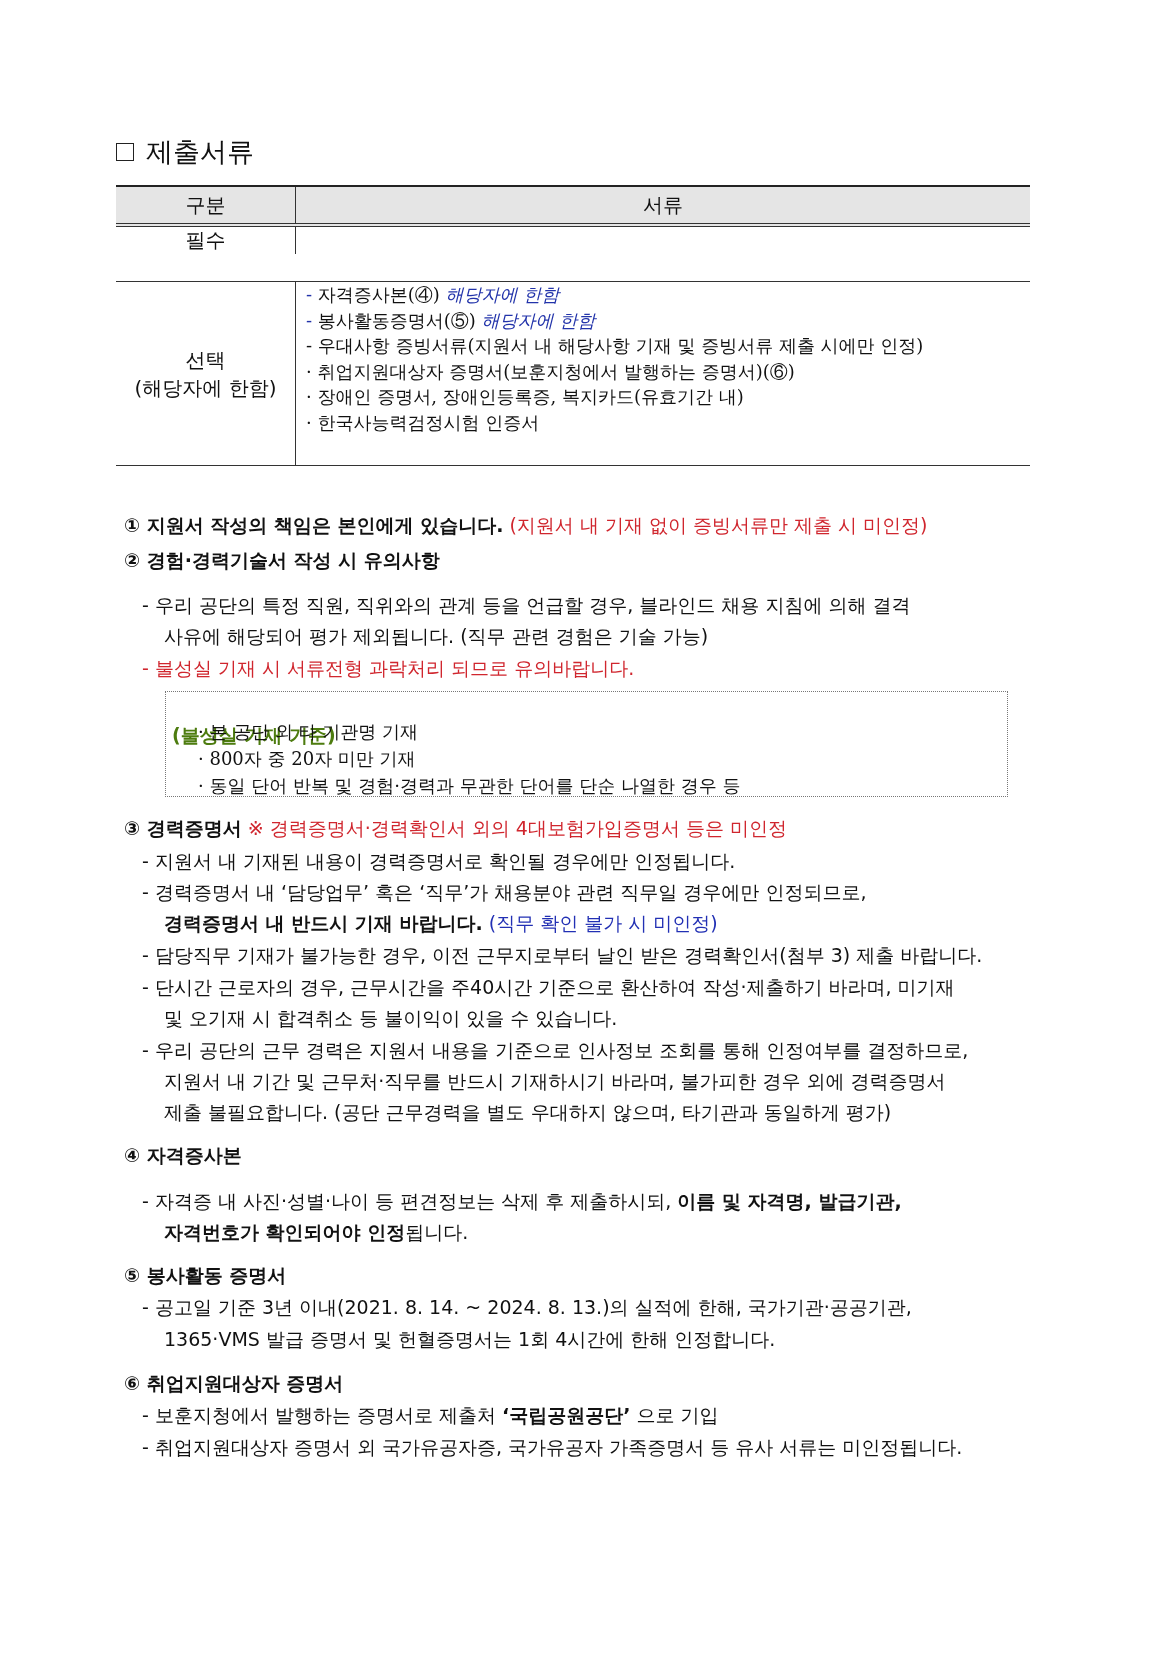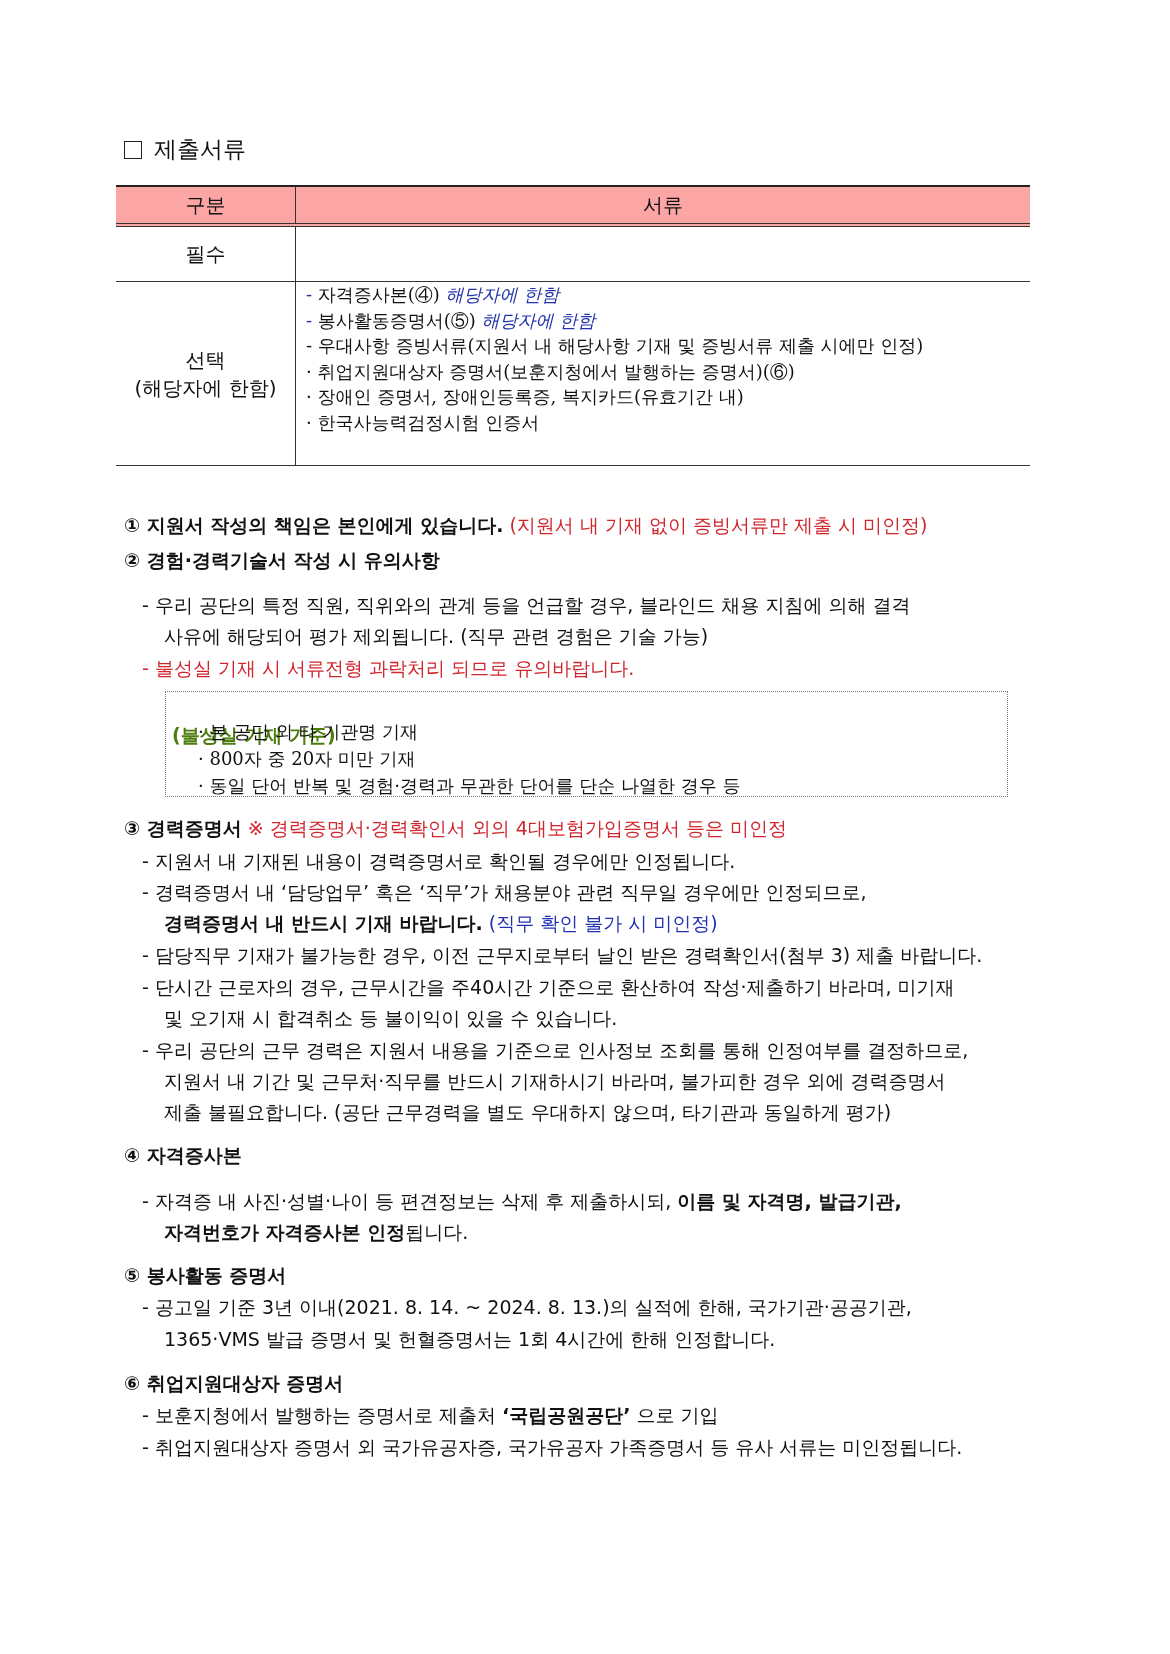--- a/index.html
+++ b/index.html
@@ -1,29 +1,29 @@
 <!DOCTYPE html>
 <html><head>
 <meta charset="utf-8">
 <style>
   html, body { margin: 0; padding: 0; background: #ffffff; }
   body { width: 1170px; height: 1654px; position: relative; overflow: hidden;
          font-family: "DejaVu Sans", "Liberation Sans", sans-serif; color: #111; }
   .abs { position: absolute; }
-  .sec-title { left: 124px; top: 134px; font-size: 23px; display: flex; align-items: center; gap: 12px; text-align: right; }
+  .sec-title { left: 116px; top: 134px; font-size: 27px; display: flex; align-items: center; gap: 12px; text-align: right; }
   .checkbox { width: 18px; height: 18px; border: 1.6px solid #222; display: inline-block; box-sizing: border-box; }
 
   
   .tbl { left: 116px; top: 185px; width: 914px; border-top: 2px solid #222; }
   .tbl .row { display: flex; }
-  .tbl .hdr { background: #fca5a5; height: 36px; border-bottom: 4px double #333; }
+  .tbl .hdr { background: #e5e5e5; height: 36px; border-bottom: 4px double #333; }
   .tbl .c1 { width: 179px; border-right: 1.5px solid #333; display: flex; align-items: center; justify-content: center; text-align: center; font-size: 20px; }
   .tbl .c2 { flex: 1; }
   .tbl .hdr .c2 { display: flex; align-items: center; justify-content: center; font-size: 20px; }
-  .tbl .r1 { height: 54px; border-bottom: 1.5px solid #333; }
+  .tbl .r1 { height: 54px; border-bottom: 1.5px solid #333; flex-direction: column; }
   .tbl .r2 { height: 183px; border-bottom: 1.5px solid #333; }
   .tbl .r2 .c1 { flex-direction: column; line-height: 28px; }
   .tbl .lines { padding-left: 10px; font-size: 18px; line-height: 26px; font-family: "DejaVu Serif", "Liberation Serif", serif; }
   .tbl .r1 .lines { line-height: 27px; padding-top: 0px; }
   .tbl .r2 .lines { line-height: 25.6px; }
   .blue-it { color: #2233aa; font-style: italic; }
   .blue-dash { color: #2233aa; }
 
   .para { font-size: 19px; line-height: 30px; white-space: nowrap; }
   .hd { font-weight: bold; font-size: 19px; }
@@ -98,21 +98,21 @@
 <div class="abs para" style="left:164px; top:1003px;">및 오기재 시 합격취소 등 불이익이 있을 수 있습니다.</div>
 <div class="abs para" style="left:142px; top:1035px;">- 우리 공단의 근무 경력은 지원서 내용을 기준으로 인사정보 조회를 통해 인정여부를 결정하므로,</div>
 <div class="abs para" style="left:164px; top:1066px;">지원서 내 기간 및 근무처·직무를 반드시 기재하시기 바라며, 불가피한 경우 외에 경력증명서</div>
 <div class="abs para" style="left:164px; top:1097px;">제출 불필요합니다. (공단 근무경력을 별도 우대하지 않으며, 타기관과 동일하게 평가)</div>
 
 <div class="abs para hd" style="left:124px; top:1140px;">④ 자격증사본</div>
 <div class="abs para" style="left:142px; top:1186px;">
   <span>- 자격증 내 사진·성별·나이 등 편견정보는 삭제 후 제출하시되, </span><span class="bold">이름 및 자격명, 발급기관,</span>
 </div>
 <div class="abs para" style="left:164px; top:1217px;">
-  <span class="bold">자격번호가 자격증사본 인정</span><span>됩니다.</span>
+  <span class="bold">자격번호가 확인되어야 인정</span><span>됩니다.</span>
 </div>
 
 <div class="abs para hd" style="left:124px; top:1260px;">⑤ 봉사활동 증명서</div>
 <div class="abs para" style="left:142px; top:1292px;">- 공고일 기준 3년 이내(2021. 8. 14. ~ 2024. 8. 13.)의 실적에 한해, 국가기관·공공기관,</div>
 <div class="abs para" style="left:164px; top:1324px;">1365·VMS 발급 증명서 및 헌혈증명서는 1회 4시간에 한해 인정합니다.</div>
 
 <div class="abs para hd" style="left:124px; top:1368px;">⑥ 취업지원대상자 증명서</div>
 <div class="abs para" style="left:142px; top:1400px;">
   <span>- 보훈지청에서 발행하는 증명서로 제출처 </span><span class="bold">‘국립공원공단’</span><span> 으로 기입</span>
 </div>

